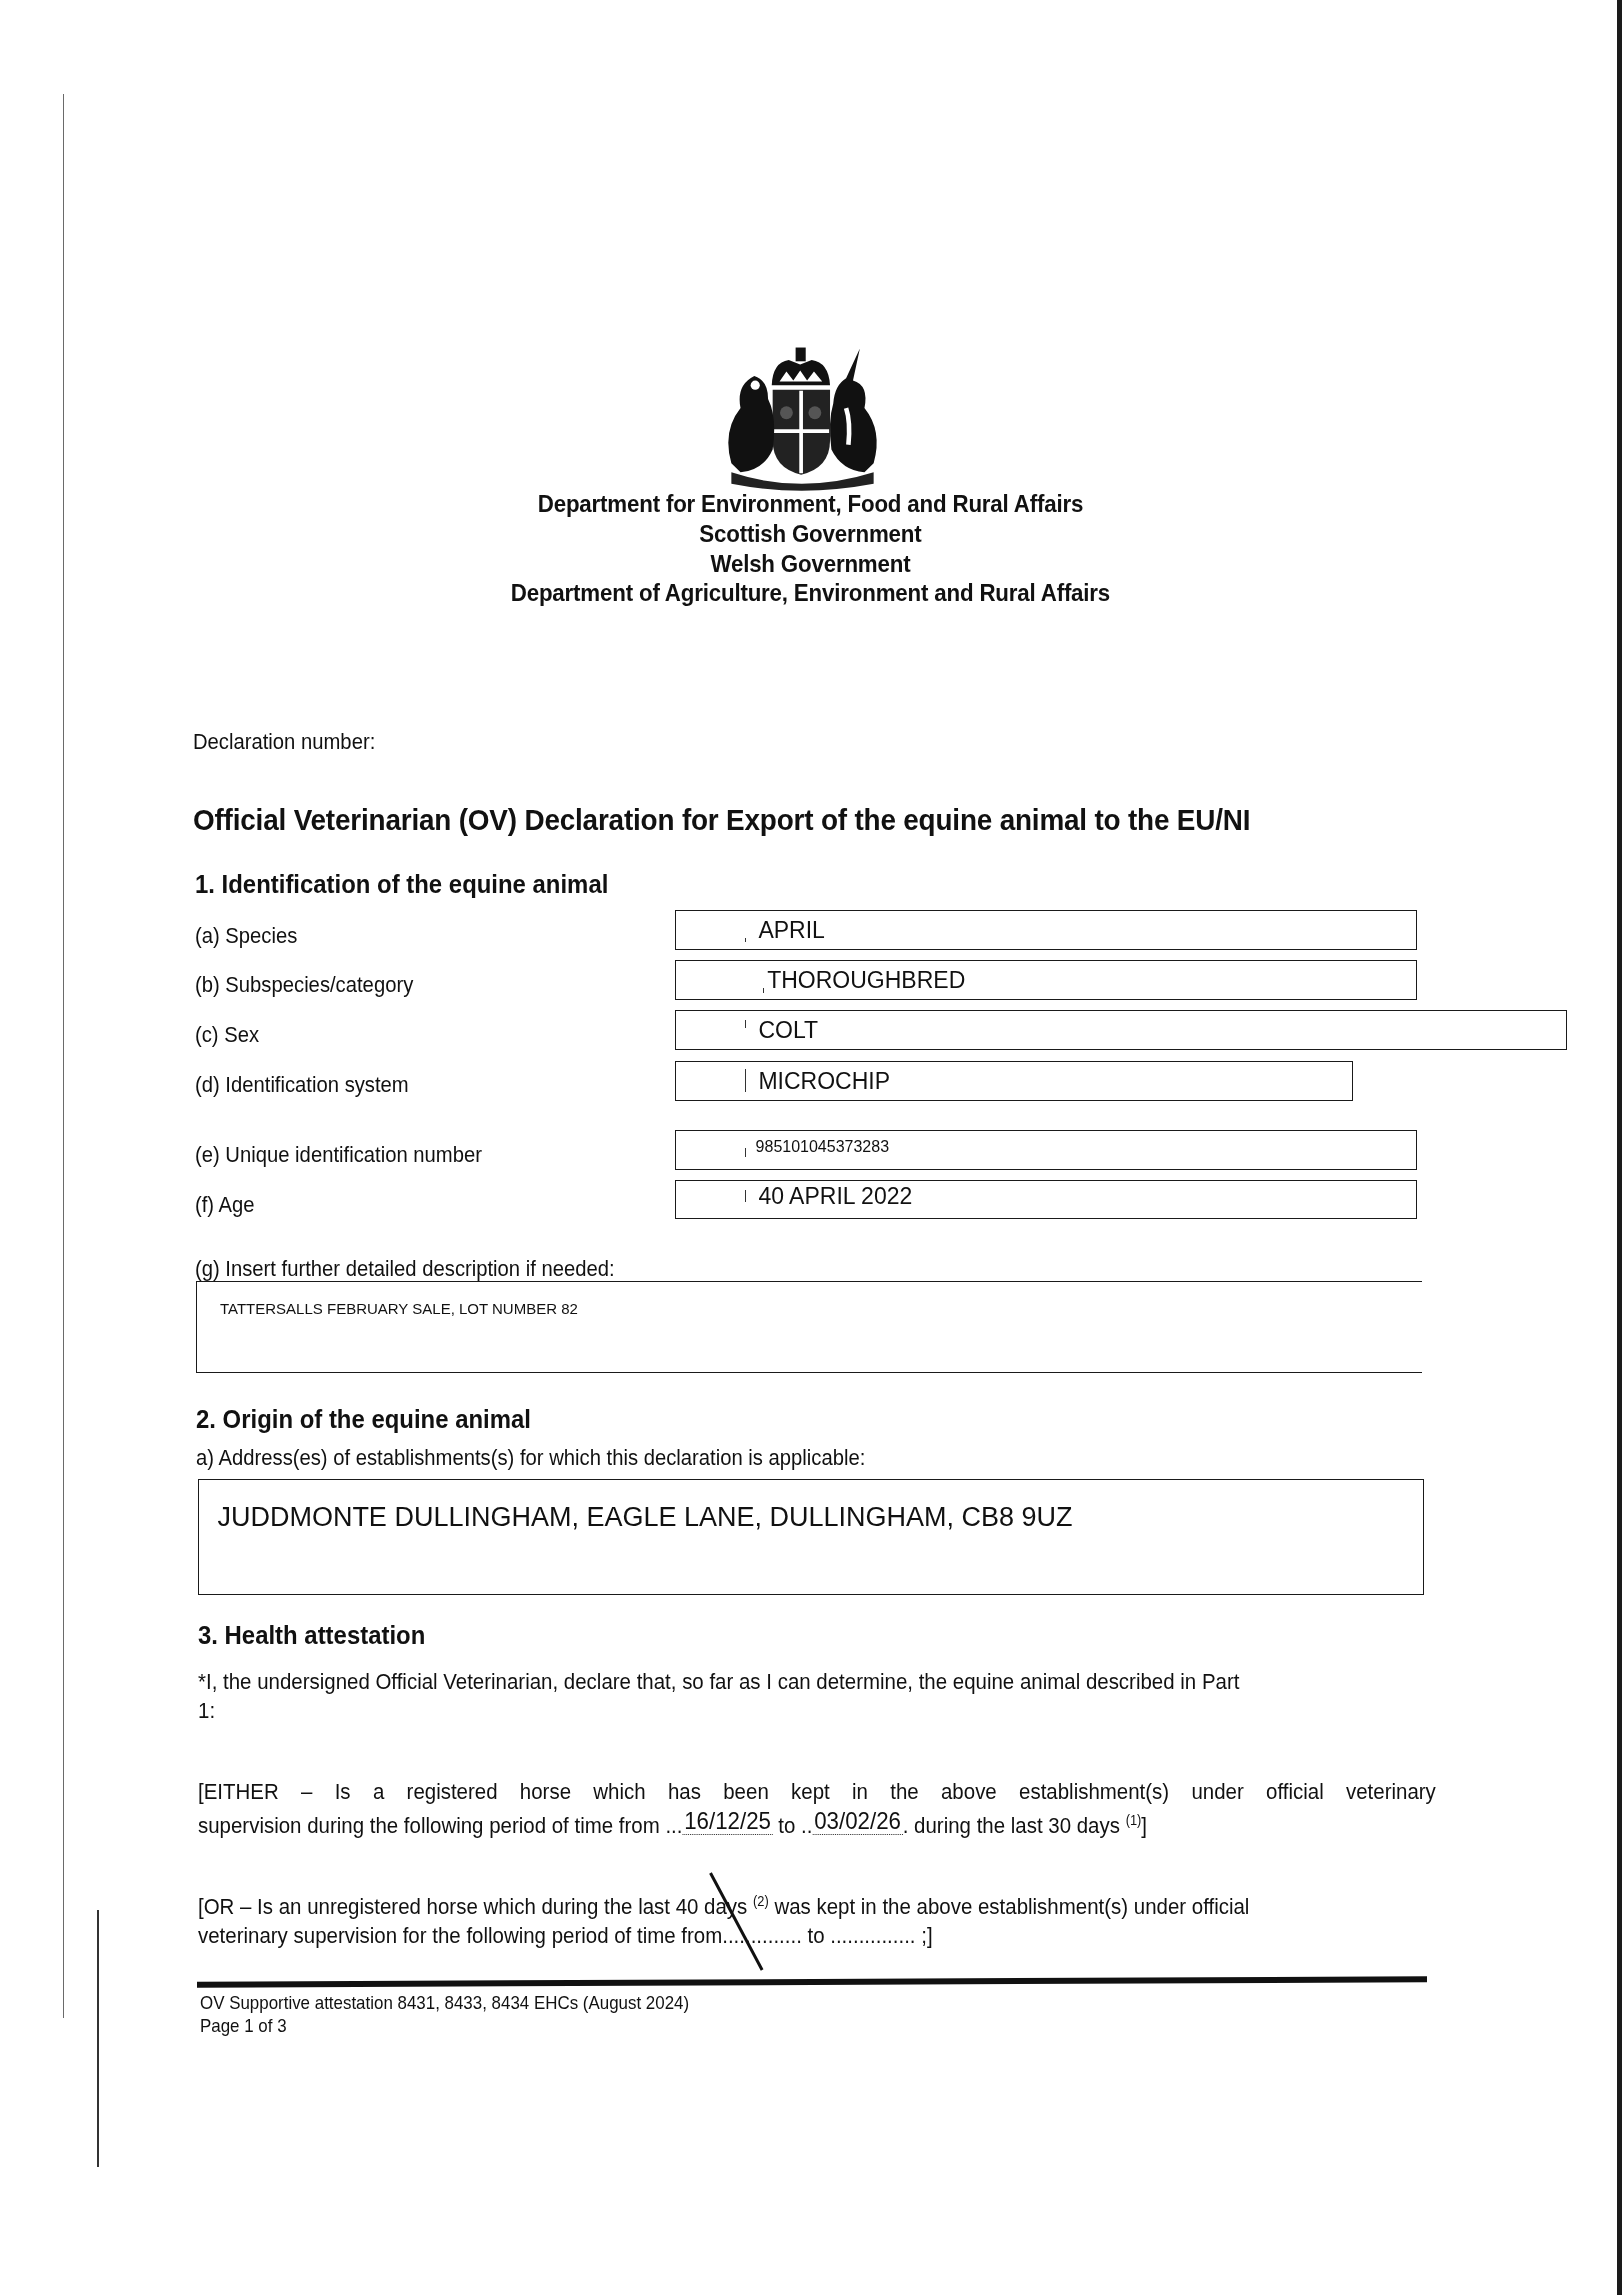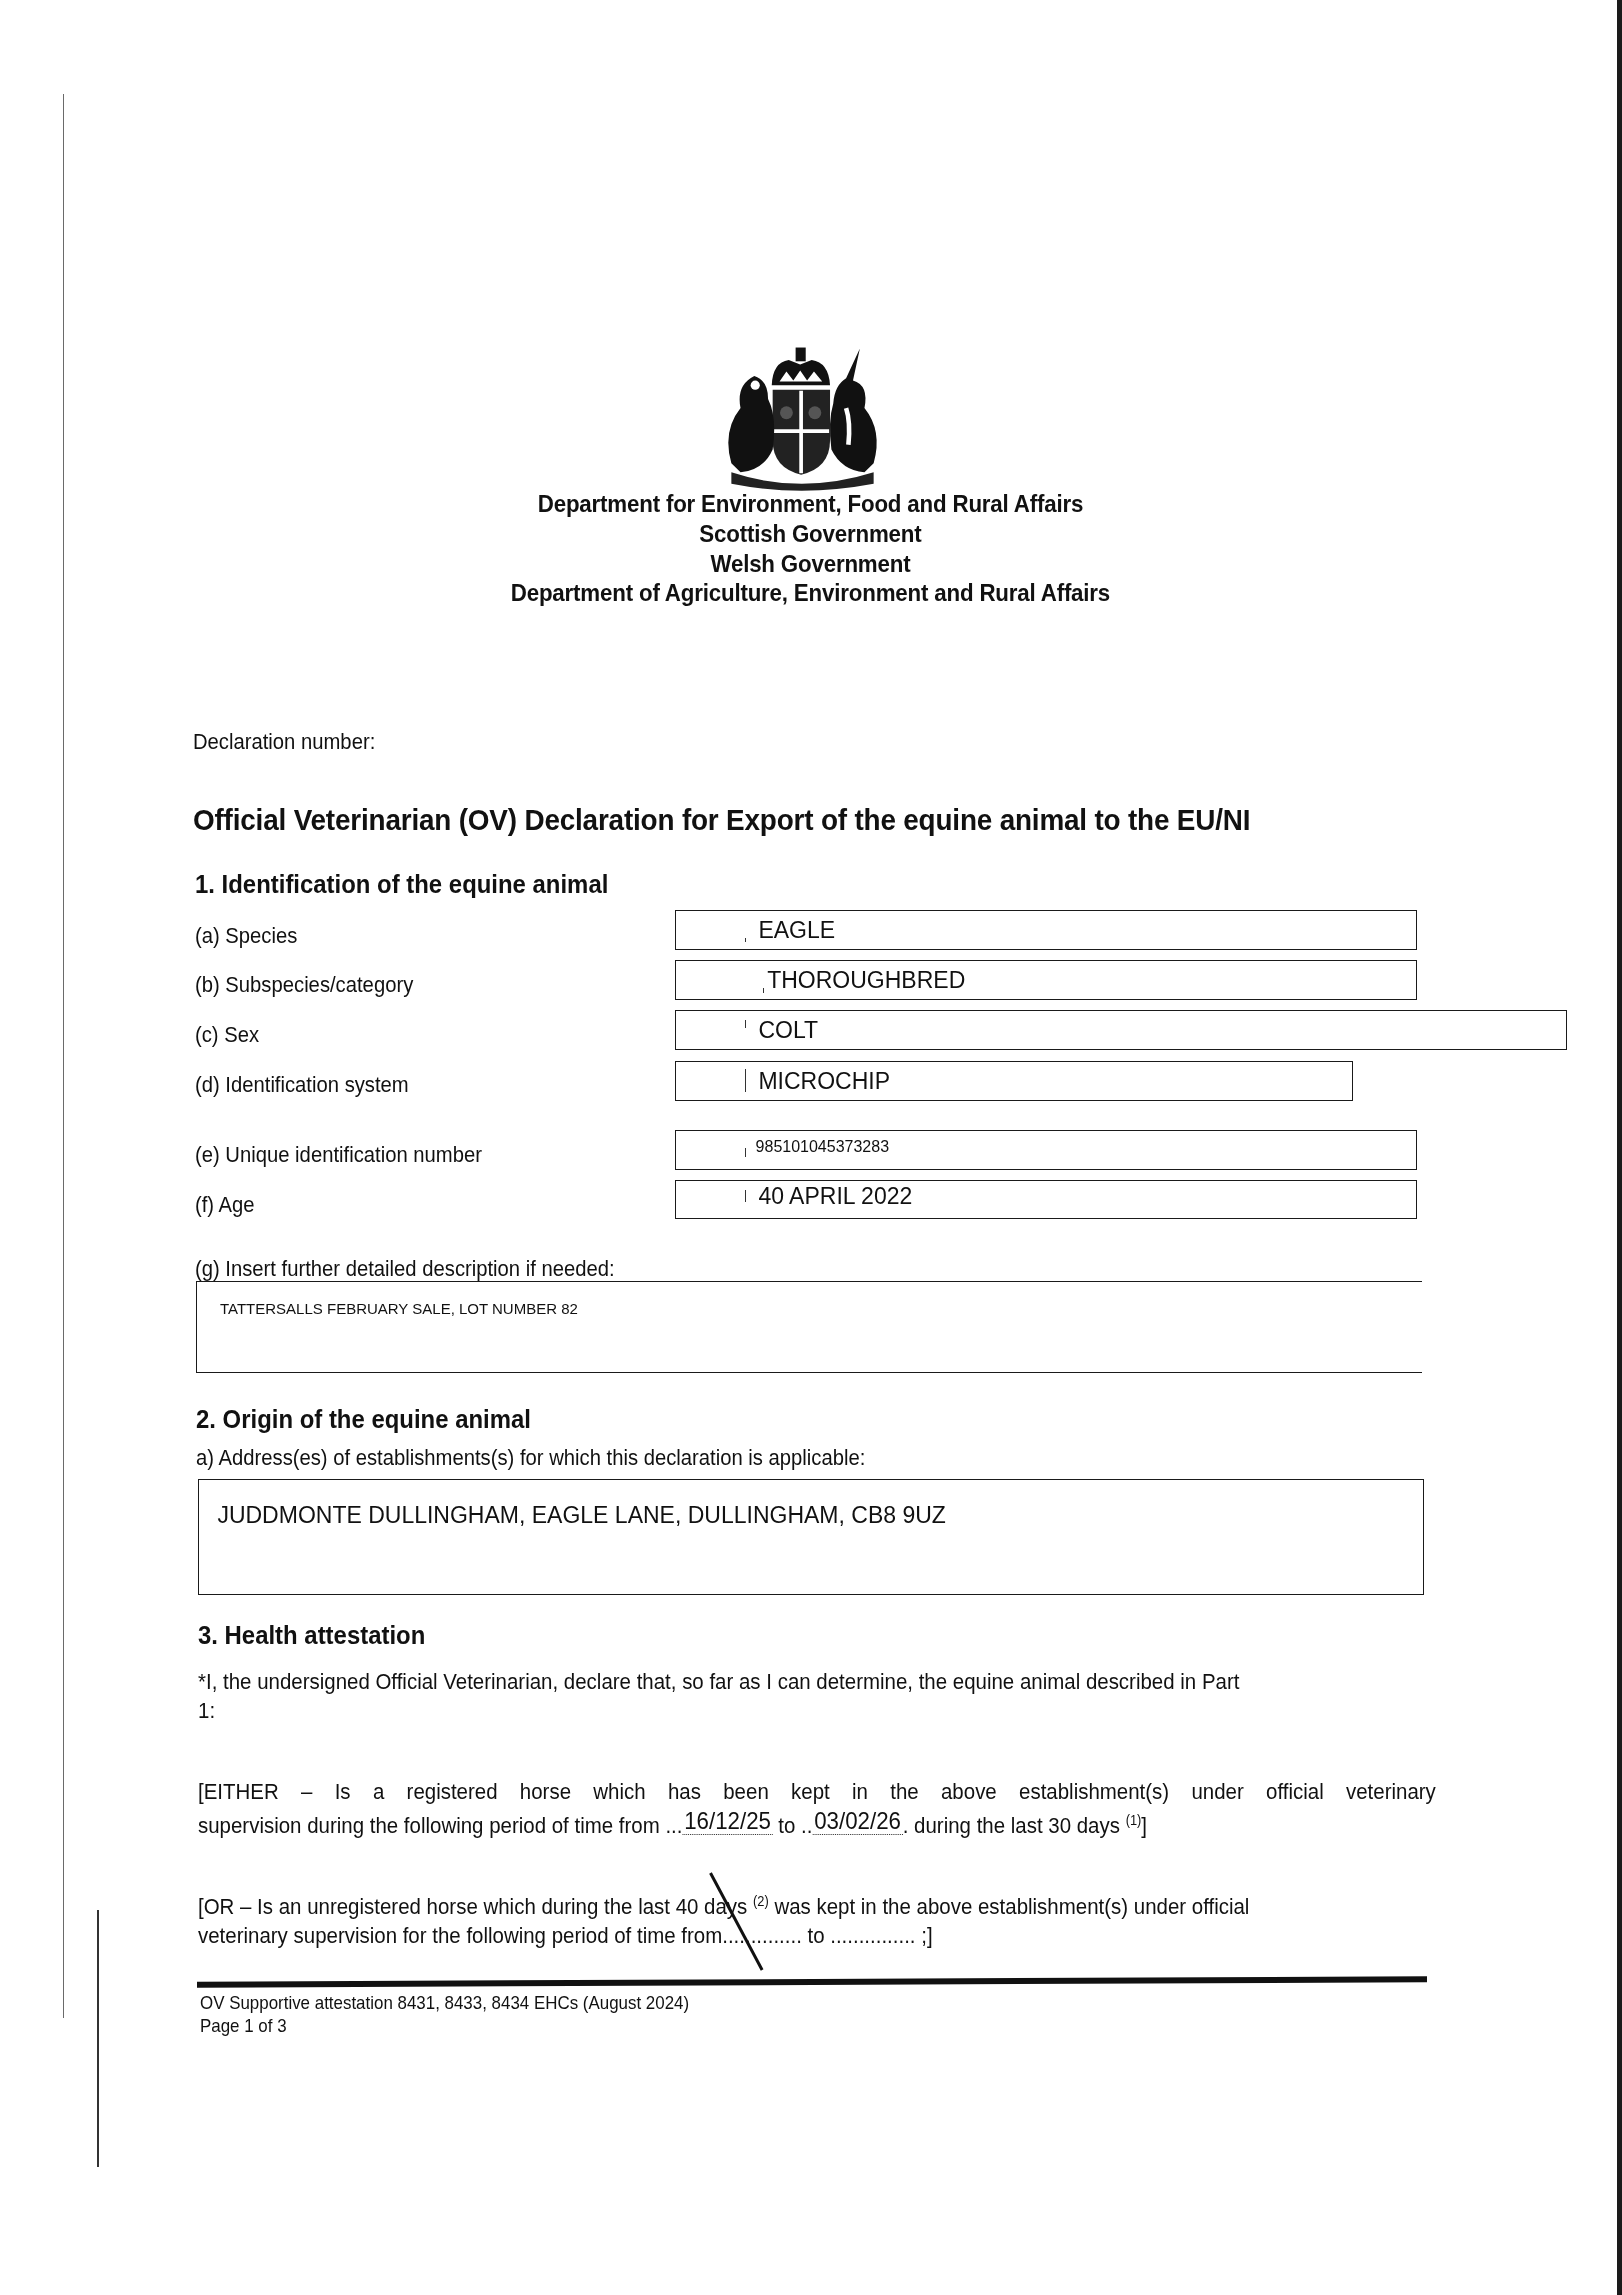--- a/index.html
+++ b/index.html
@@ -65,21 +65,21 @@
 <div class="hdr" style="top:579px">Department of Agriculture, Environment and Rural Affairs</div>
 
 <div class="abs decl">Declaration number:</div>
 
 <div class="abs title">Official Veterinarian (OV) Declaration for Export of the equine animal to the EU/NI</div>
 
 <div class="abs sec" style="left:195px; top:869px">1. Identification of the equine animal</div>
 
 <div class="abs lbl" style="left:195px; top:923px">(a) Species</div>
 <div class="box" style="left:675px; top:910px; width:742px; height:40px">
-  <div class="val" style="left:69px; top:5.5px"><span class="tick" style="height:3.7px; vertical-align:-4.6px"></span><span>EAGLE</span></div>
+  <div class="val" style="left:69px; top:5.5px"><span class="tick" style="height:3.7px; vertical-align:-4.6px"></span><span>APRIL</span></div>
 </div>
 
 <div class="abs lbl" style="left:195px; top:972px">(b) Subspecies/category</div>
 <div class="box" style="left:675px; top:960px; width:742px; height:40px">
   <div class="val" style="left:87px; top:6.4px"><span class="tick" style="height:4.6px; vertical-align:-4.6px; margin-right:2.8px"></span><span>THOROUGHBRED</span></div>
 </div>
 
 <div class="abs lbl" style="left:195px; top:1022px">(c) Sex</div>
 <div class="box" style="left:675px; top:1010px; width:892px; height:40px">
   <div class="val" style="left:69px; top:5.5px"><span class="tick" style="height:8.3px; vertical-align:9.2px"></span><span>COLT</span></div>
@@ -101,21 +101,21 @@
 </div>
 
 <div class="abs lbl" style="left:195px; top:1256px">(g) Insert further detailed description if needed:</div>
 <div class="box" style="left:196px; top:1281px; width:1226px; height:92px; border-right:none">
   <div class="val" style="left:23px; top:18.4px; font-size:15px">TATTERSALLS FEBRUARY SALE, LOT NUMBER 82</div>
 </div>
 
 <div class="abs sec" style="left:196px; top:1404px">2. Origin of the equine animal</div>
 <div class="abs lbl" style="left:196px; top:1445px">a) Address(es) of establishments(s) for which this declaration is applicable:</div>
 <div class="box" style="left:198px; top:1479px; width:1226px; height:116px">
-  <div class="val" style="left:18.4px; top:22px; font-size:23px">JUDDMONTE DULLINGHAM, EAGLE LANE, DULLINGHAM, CB8 9UZ</div>
+  <div class="val" style="left:18.4px; top:22px; font-size:27px">JUDDMONTE DULLINGHAM, EAGLE LANE, DULLINGHAM, CB8 9UZ</div>
 </div>
 
 <div class="abs sec" style="left:198px; top:1620px">3. Health attestation</div>
 
 <div class="abs para" style="left:198px; top:1667px; width:1331px">
   <div>*I, the undersigned Official Veterinarian, declare that, so far as I can determine, the equine animal described in Part</div>
   <div>1:</div>
 </div>
 
 <div class="abs para" style="left:198px; top:1777px; width:1331px">

